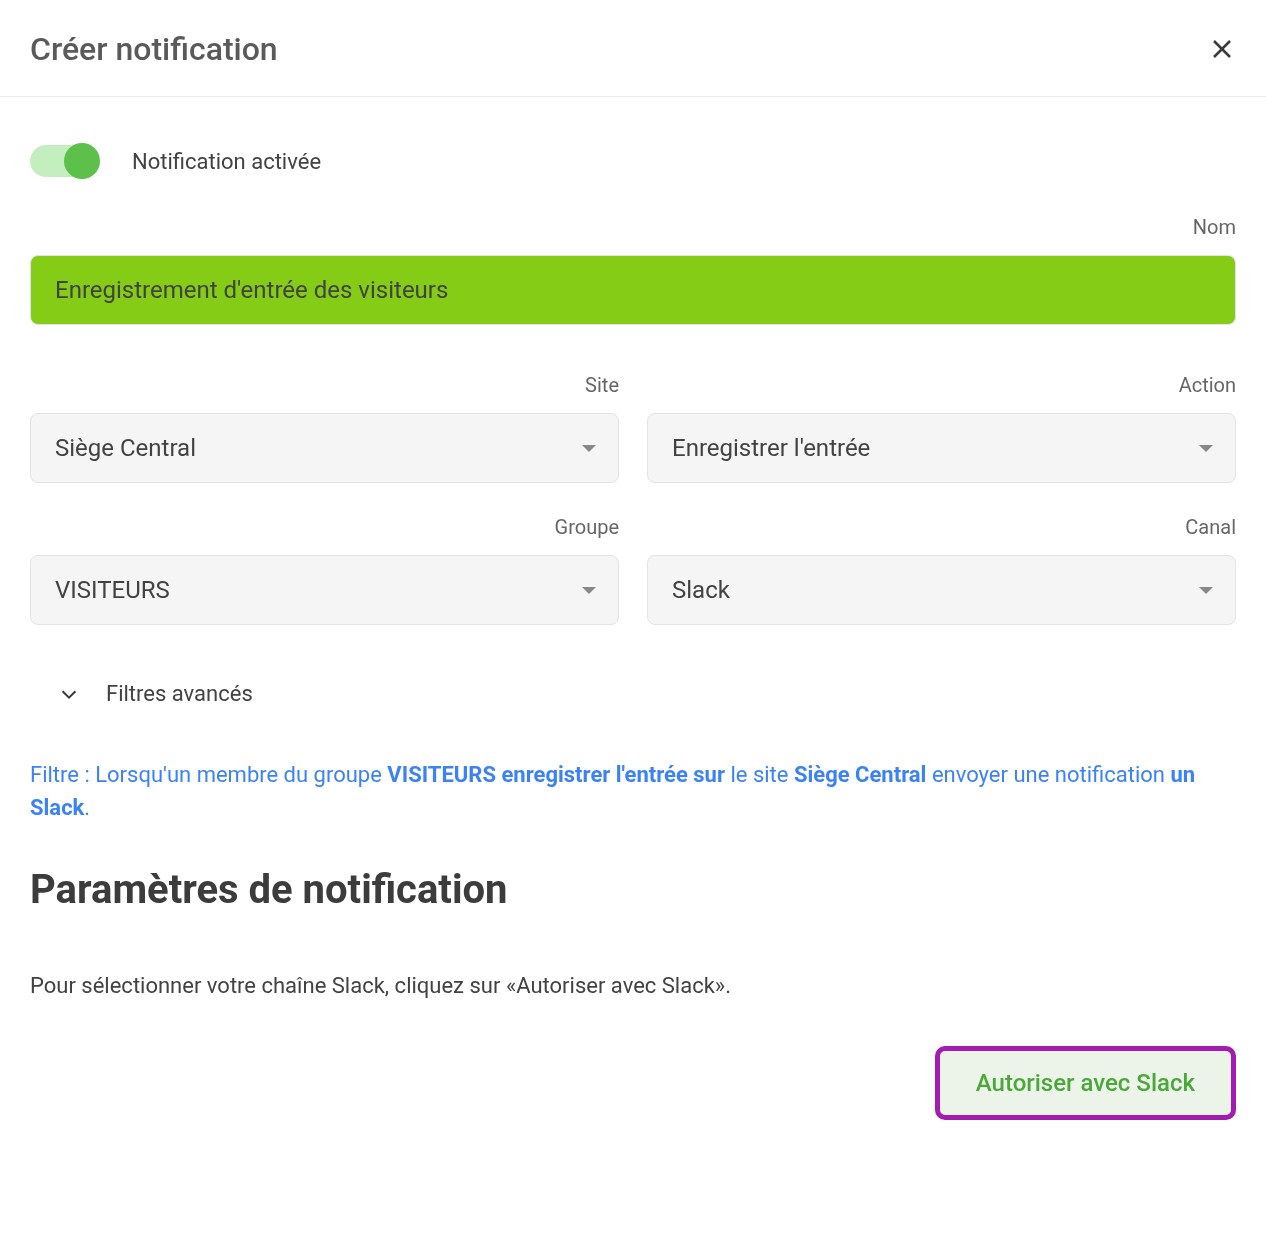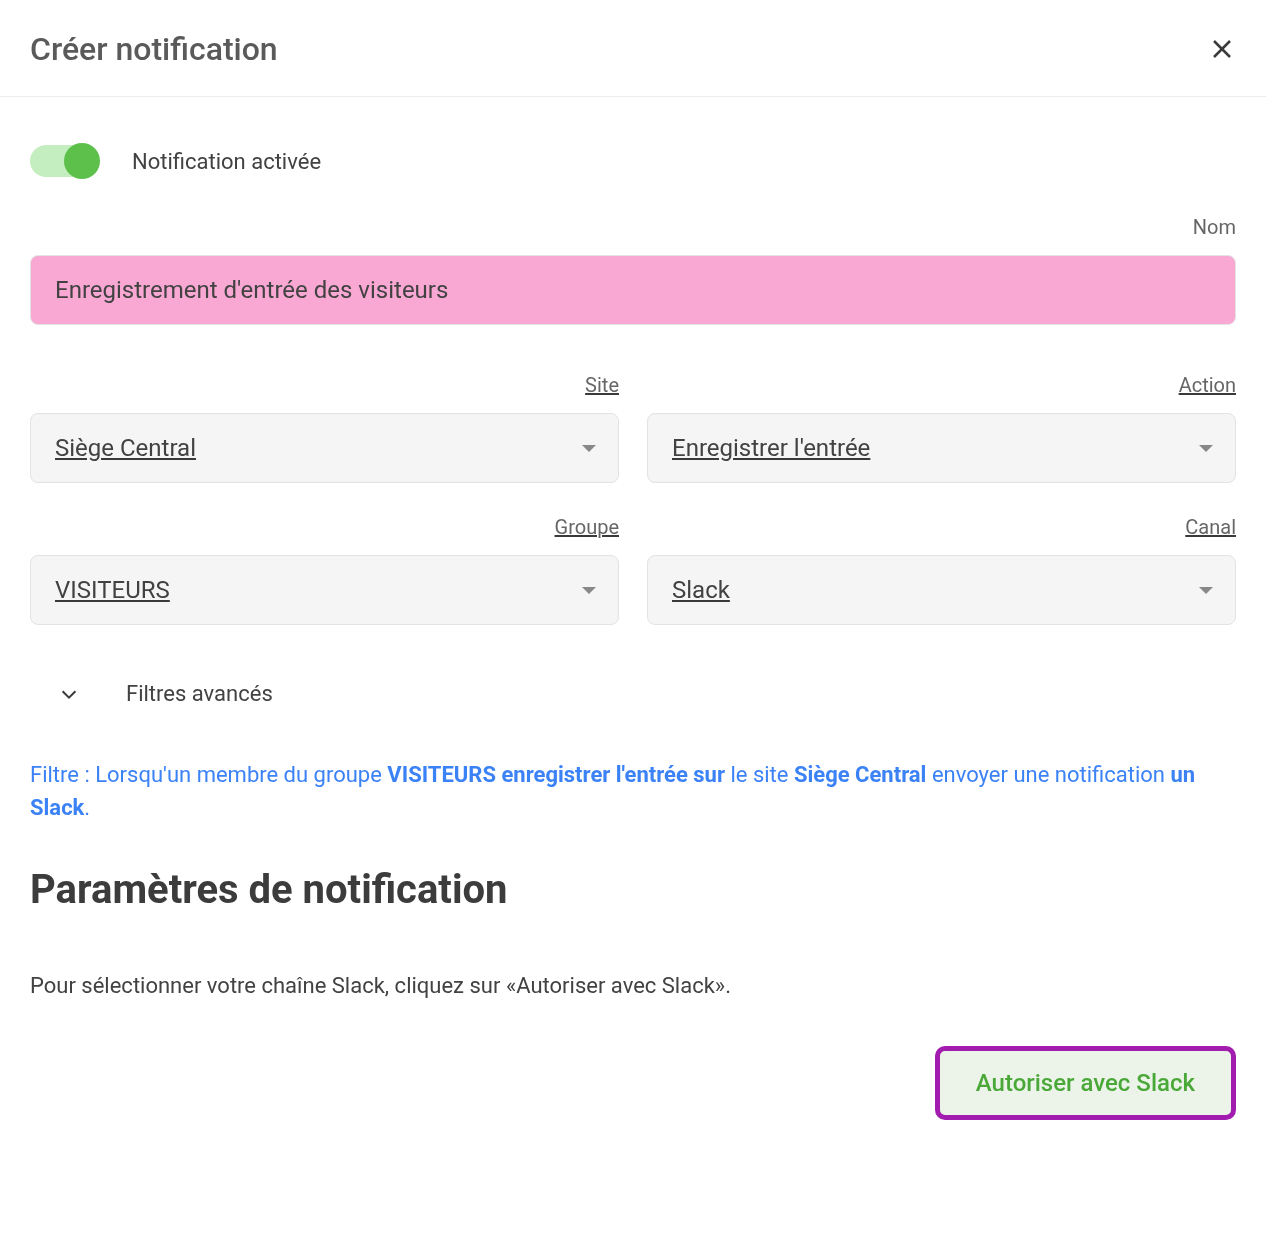--- a/index.html
+++ b/index.html
@@ -72,38 +72,37 @@
     .field-label {
       font-size: 20px;
       color: #666;
       margin-bottom: 16px;
       display: block;
       text-align: right;
     }
     .text-input {
       width: 100%;
       border: 1px solid #e3e3e3;
-      background: #f9a8d4;
+      background: #84cc16;
       border-radius: 8px;
       padding: 20px 24px;
       font-size: 24px;
       color: #424242;
       font-family: inherit;
     }
     .name-section {
       margin-bottom: 48px;
     }
     .grid-2 {
       display: flex;
       gap: 28px;
       margin-bottom: 32px;
     }
     .grid-col {
       flex: 1;
-      text-decoration: underline;
     }
     .select-box {
       display: flex;
       align-items: center;
       justify-content: space-between;
       width: 100%;
       border: 1px solid #e3e3e3;
       background: #f5f5f5;
       border-radius: 8px;
       padding: 20px 22px 20px 24px;
@@ -114,21 +113,21 @@
     .caret-down {
       width: 0;
       height: 0;
       border-left: 7px solid transparent;
       border-right: 7px solid transparent;
       border-top: 7px solid #888;
     }
     .advanced-row {
       display: flex;
       align-items: center;
-      gap: 46px;
+      gap: 26px;
       padding: 24px 0 24px 28px;
       cursor: pointer;
       margin-top: 20px;
       margin-bottom: 28px;
     }
     .chevron-down {
       display: flex;
       align-items: center;
       justify-content: center;
     }

